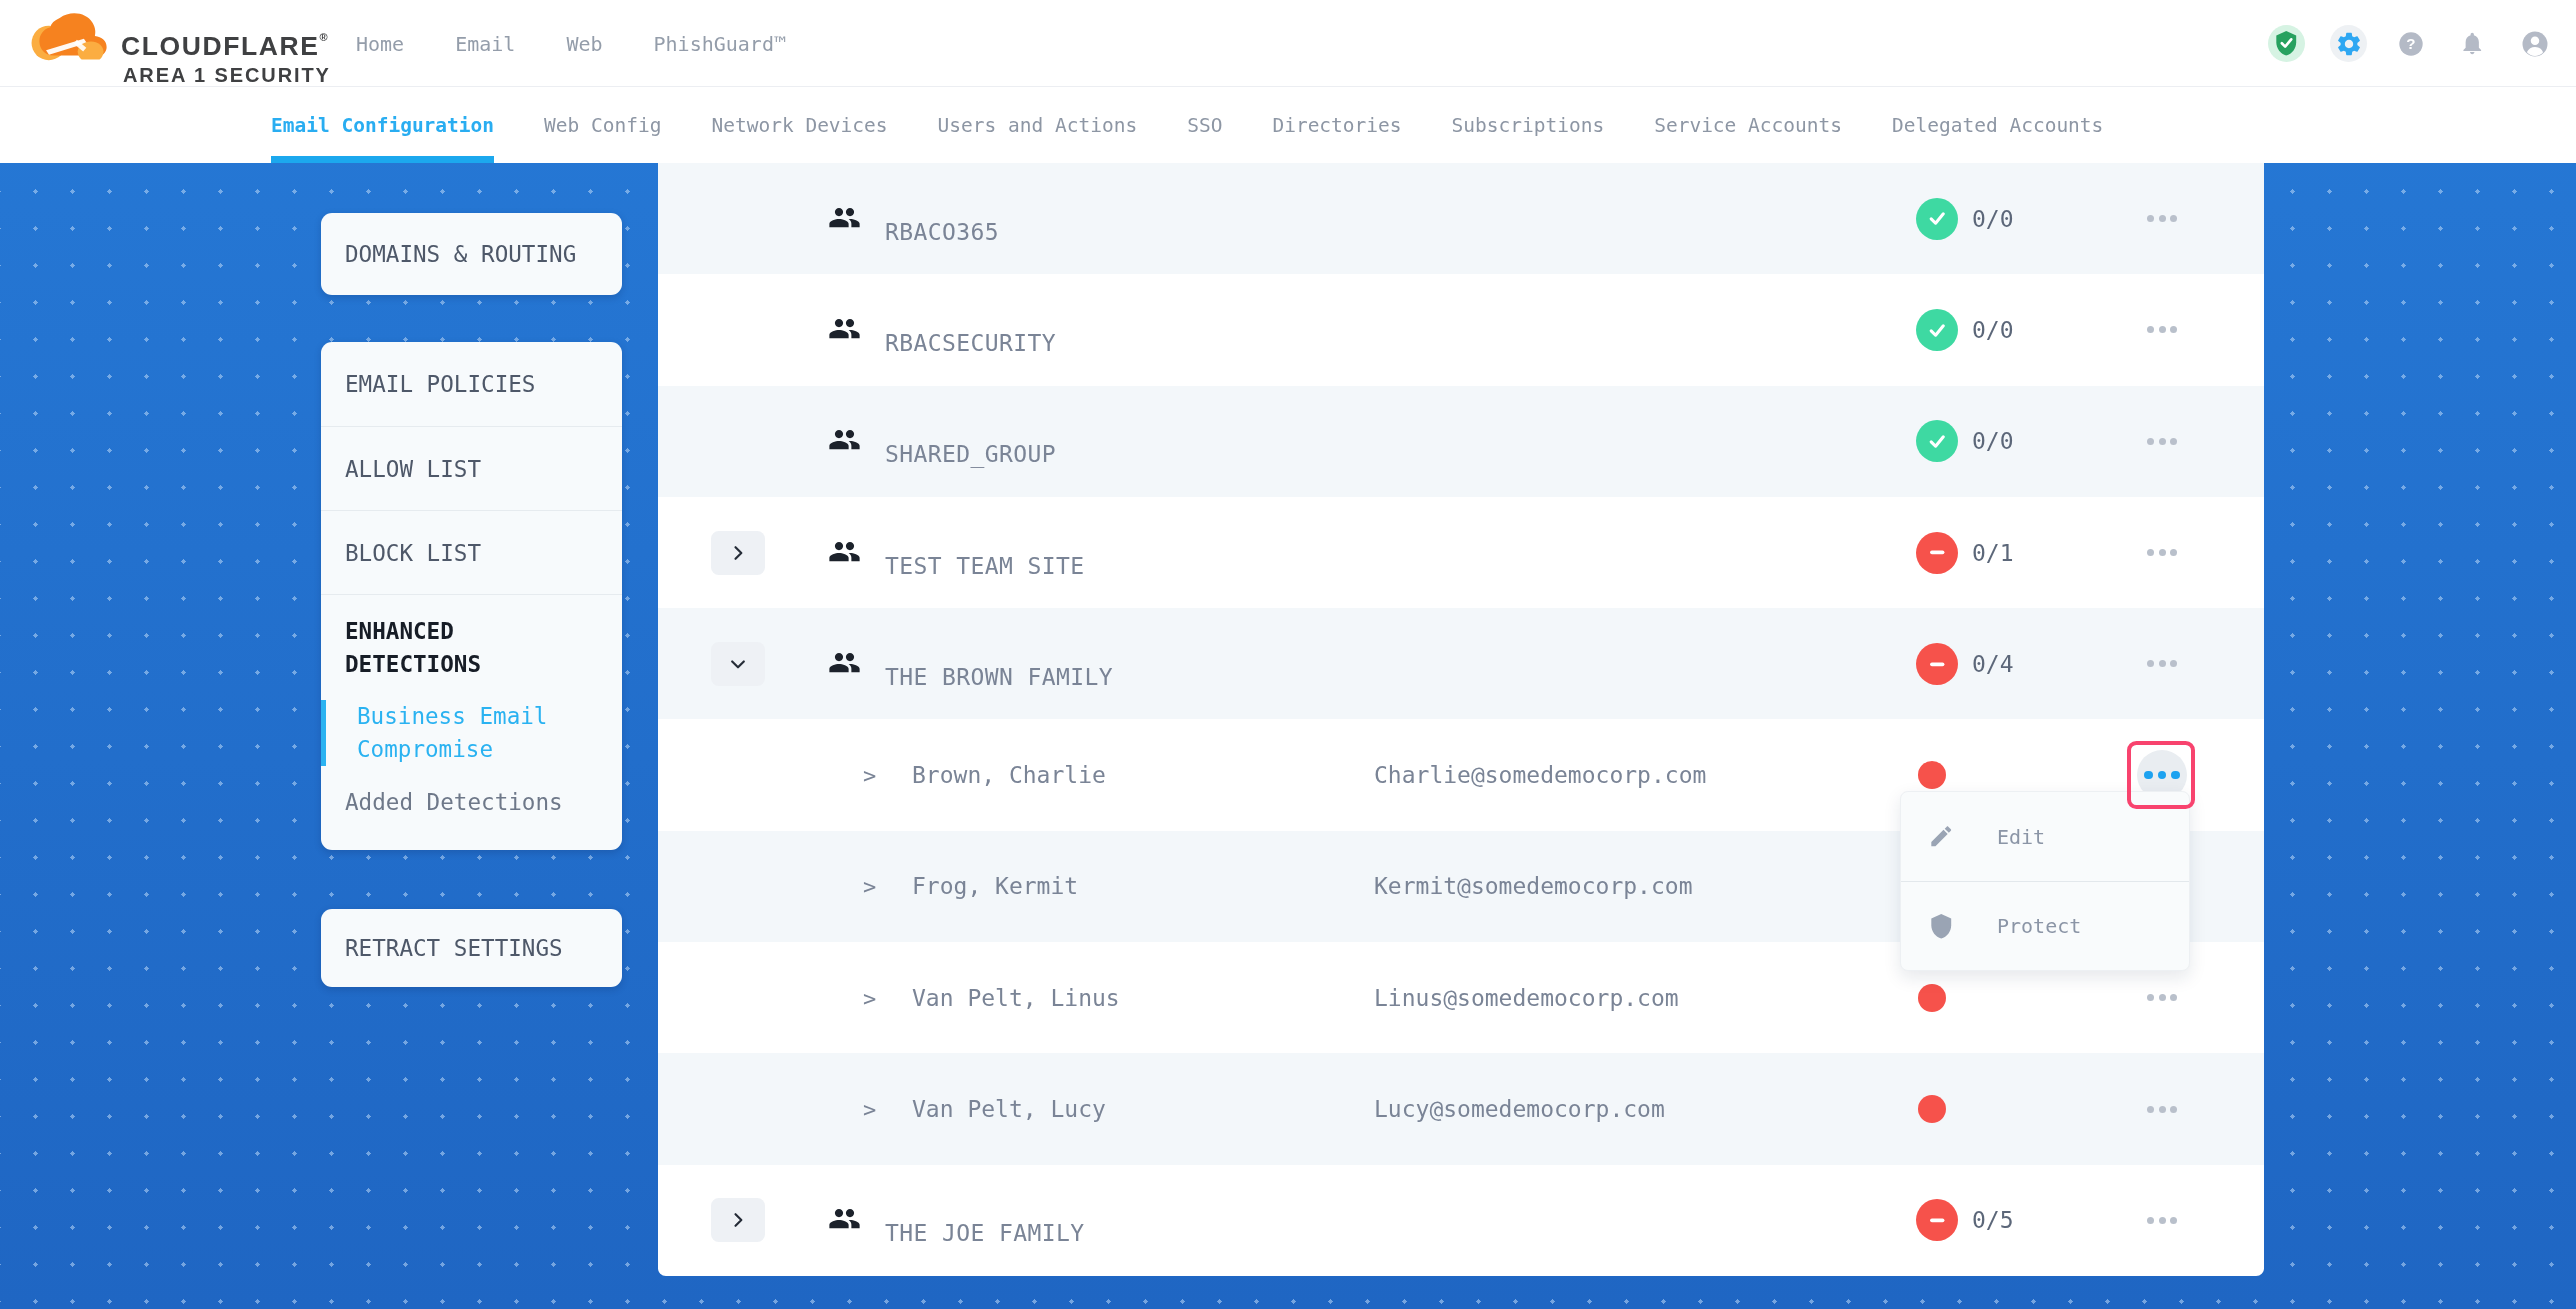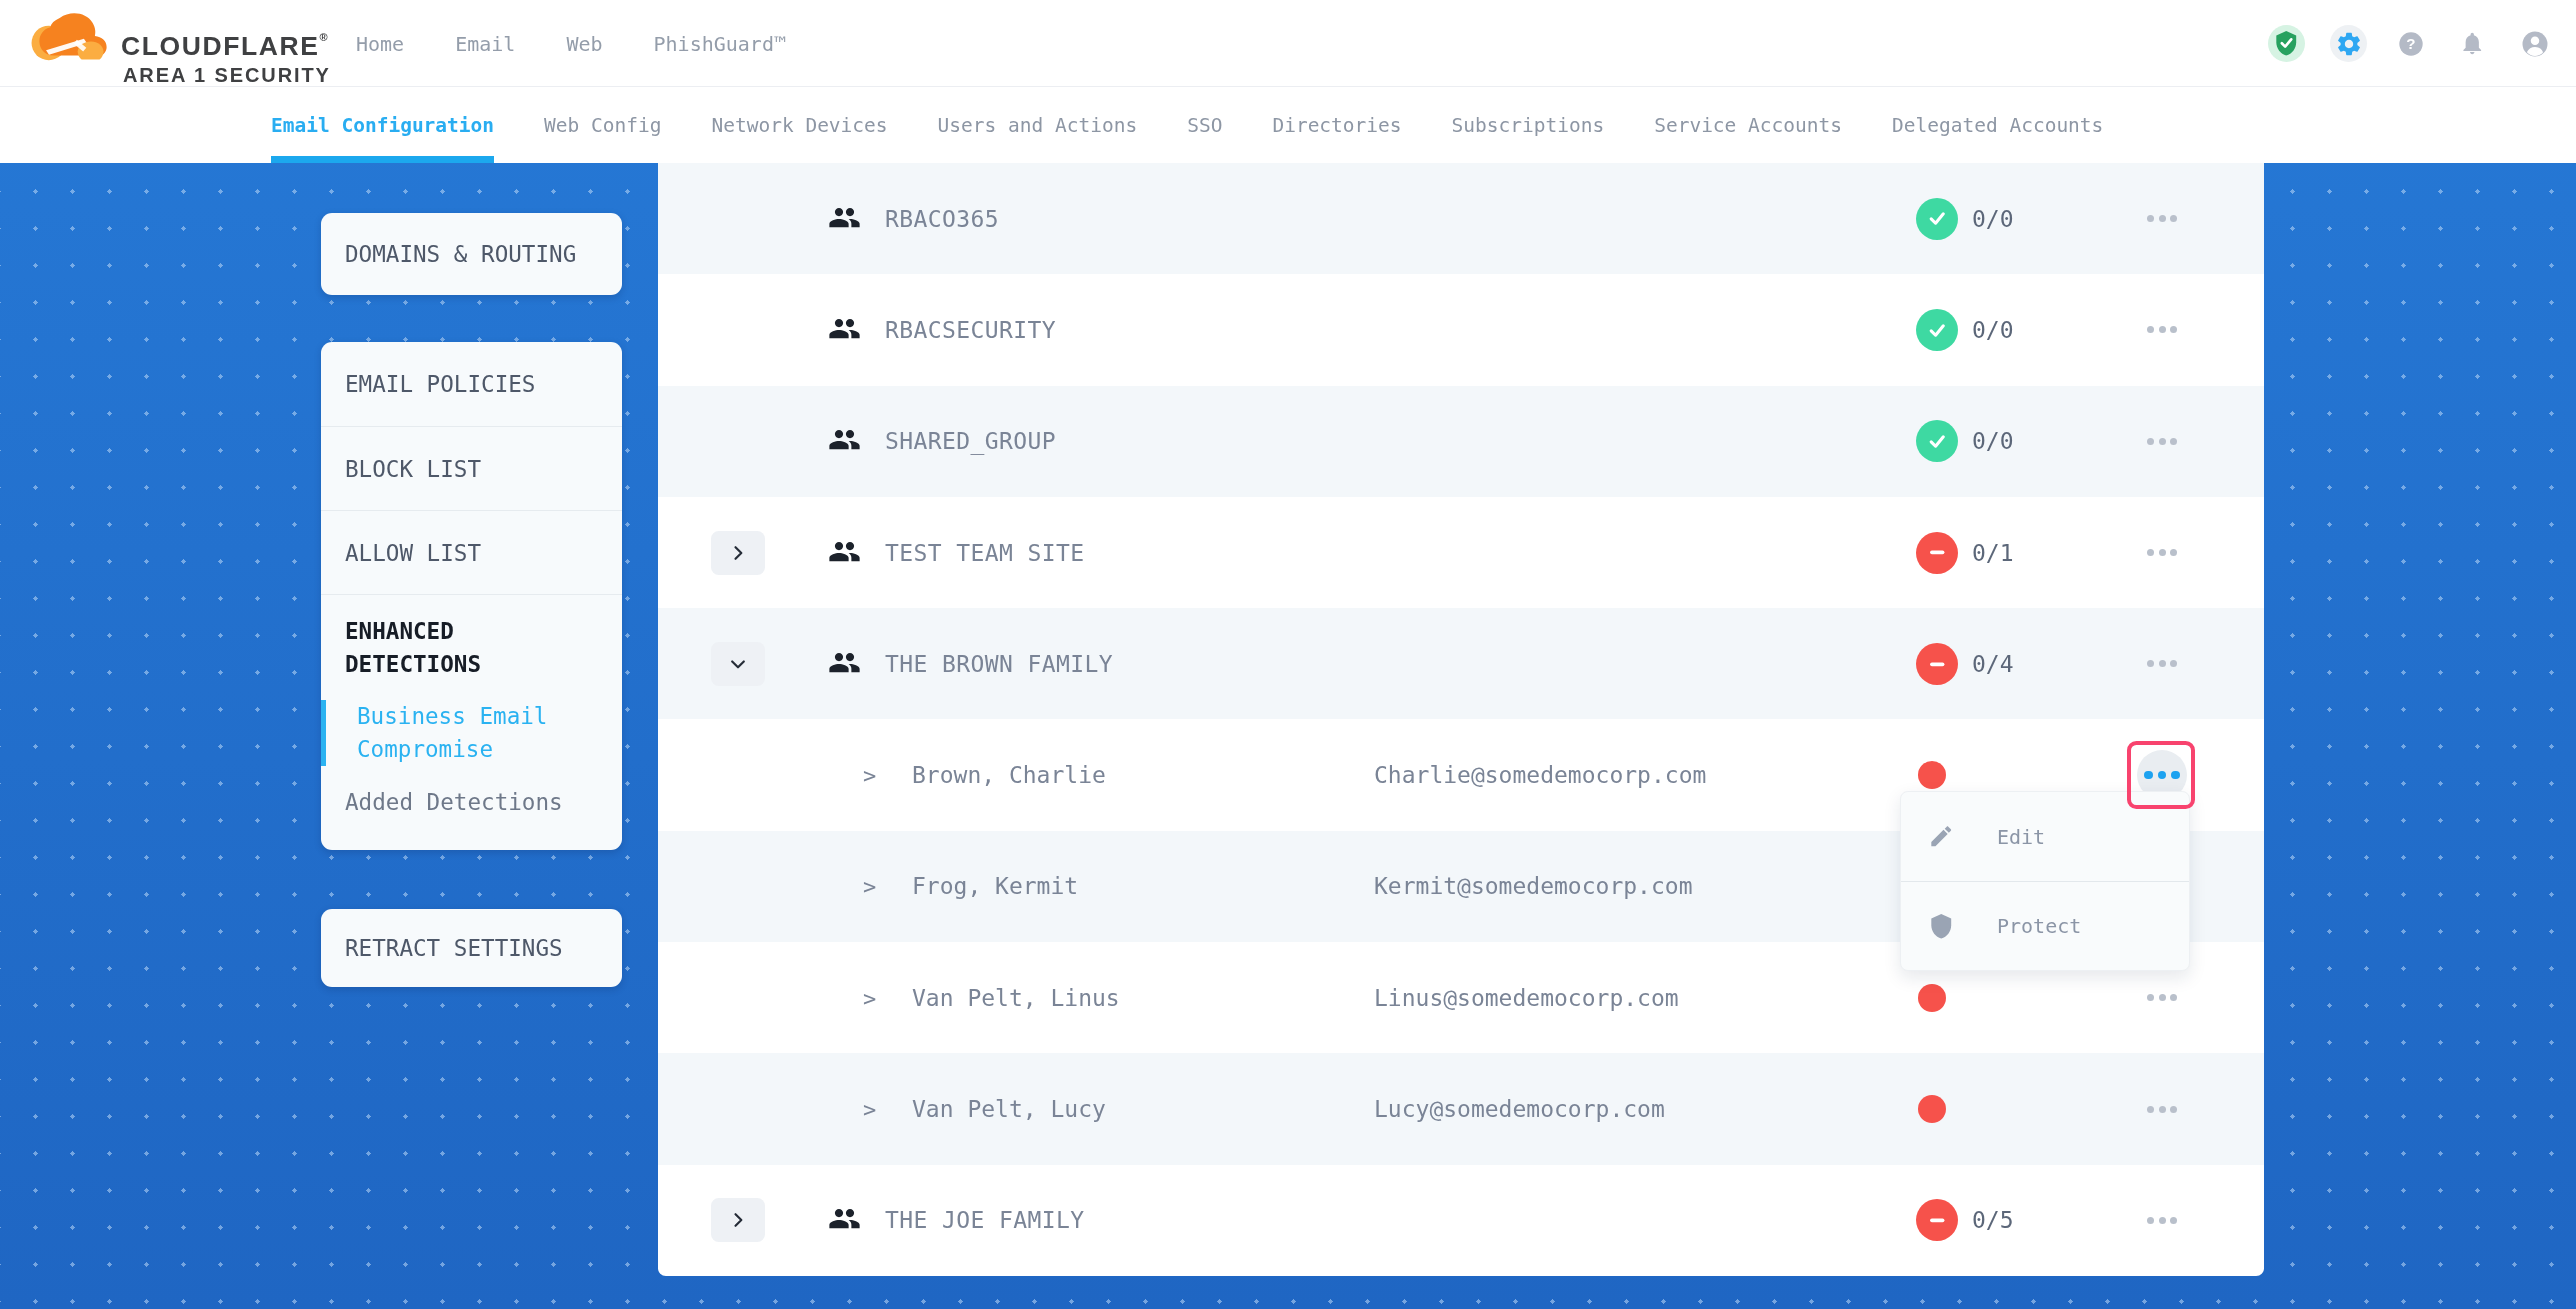--- a/index.html
+++ b/index.html
@@ -71,21 +71,21 @@
 
   
   #panel { position:absolute; left:658px; top:163px; width:1606px; height:1113px;
     background:#ffffff; border-radius:0 0 7.8px 7.8px; z-index:5; display:flex; flex-direction:column; overflow:hidden;}
   .row { position:relative; flex:1 1 0; }
   .row.alt { background:#f3f7fa; }
   .cell { position:absolute; top:50%; transform:translateY(-50%); }
   .expander { left:53px; width:54px; height:44px; background:#eef1f5; border:none; border-radius:7.8px;
     display:flex; align-items:center; justify-content:center; cursor:pointer; }
   .people { left:170px; color:#1c222b; }
-  .gname { left:227px; font-size:23px; color:#7a8496; letter-spacing:0.4px; white-space:nowrap; }
+  .gname { left:227px; font-size:23px; color:#7a8496; letter-spacing:0.4px; white-space:nowrap;margin-top:13px; }
   .umark { left:205px; font-size:22px; color:#7a8496; }
   .uname { left:254px; font-size:23px; color:#7a8496; white-space:nowrap; }
   .uemail { left:716px; font-size:23px; color:#7a8496; white-space:nowrap; }
   .status { left:1258px; width:42px; height:42px; border-radius:50%; display:flex; align-items:center; justify-content:center; }
   .status.ok { background:#3ed9a2; }
   .status.blocked { background:#f6524b; }
   .udot { left:1260px; width:28px; height:28px; border-radius:50%; background:#f6524b; }
   .count { left:1314px; font-size:23px; color:#5c6779; }
   .dots-wrap { left:1479px; width:50px; height:50px; display:flex; align-items:center; justify-content:center; }
   .dots-btn { border:none; background:transparent; display:flex; gap:4.7px; align-items:center; justify-content:center; cursor:pointer; padding:0;}
@@ -178,22 +178,22 @@
     <span class="tab">Service Accounts</span>
     <span class="tab">Delegated Accounts</span>
   </div>
 
 <div id="sidebar">
     <div class="side-card" id="side-card-0">
       <div class="side-link">DOMAINS &amp; ROUTING</div>
     </div>
     <div class="side-card" id="side-card-1">
       <div class="side-link">EMAIL POLICIES</div>
+      <div class="side-link">ALLOW LIST</div>
       <div class="side-link">BLOCK LIST</div>
-      <div class="side-link">ALLOW LIST</div>
       <div class="side-head">ENHANCED DETECTIONS</div>
       <div class="side-active">Business Email Compromise</div>
       <div class="side-muted">Added Detections</div>
     </div>
     <div class="side-card" id="side-card-2">
       <div class="side-link">RETRACT SETTINGS</div>
     </div>
   </div>
 
 <div id="panel">

